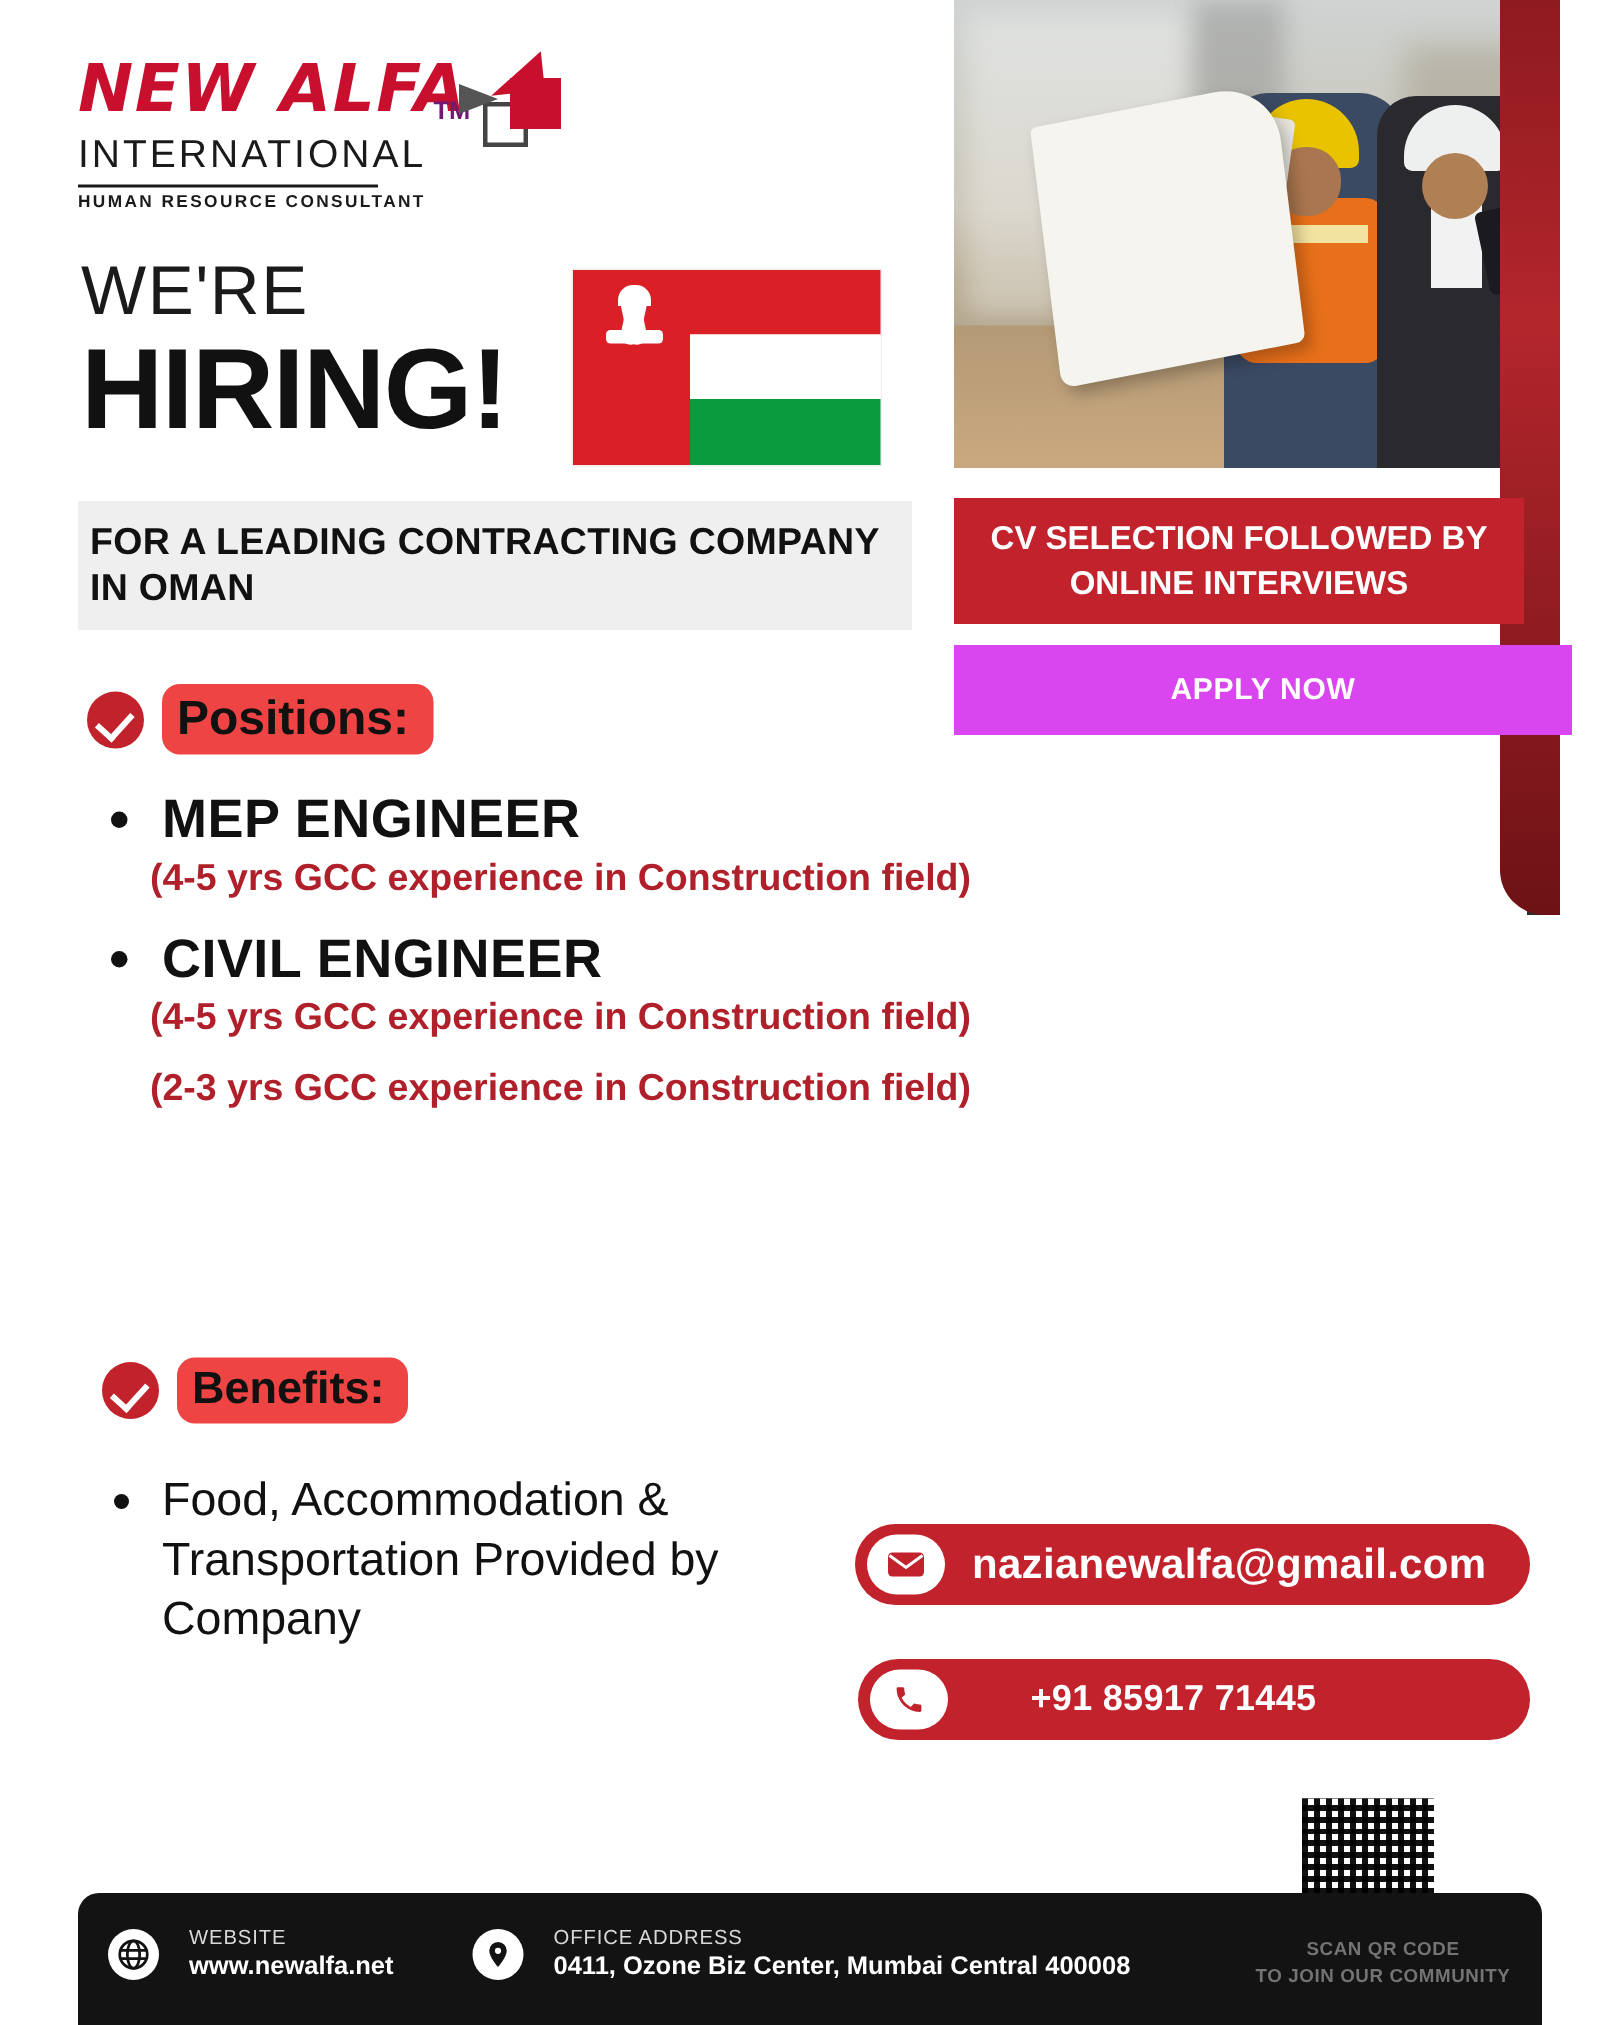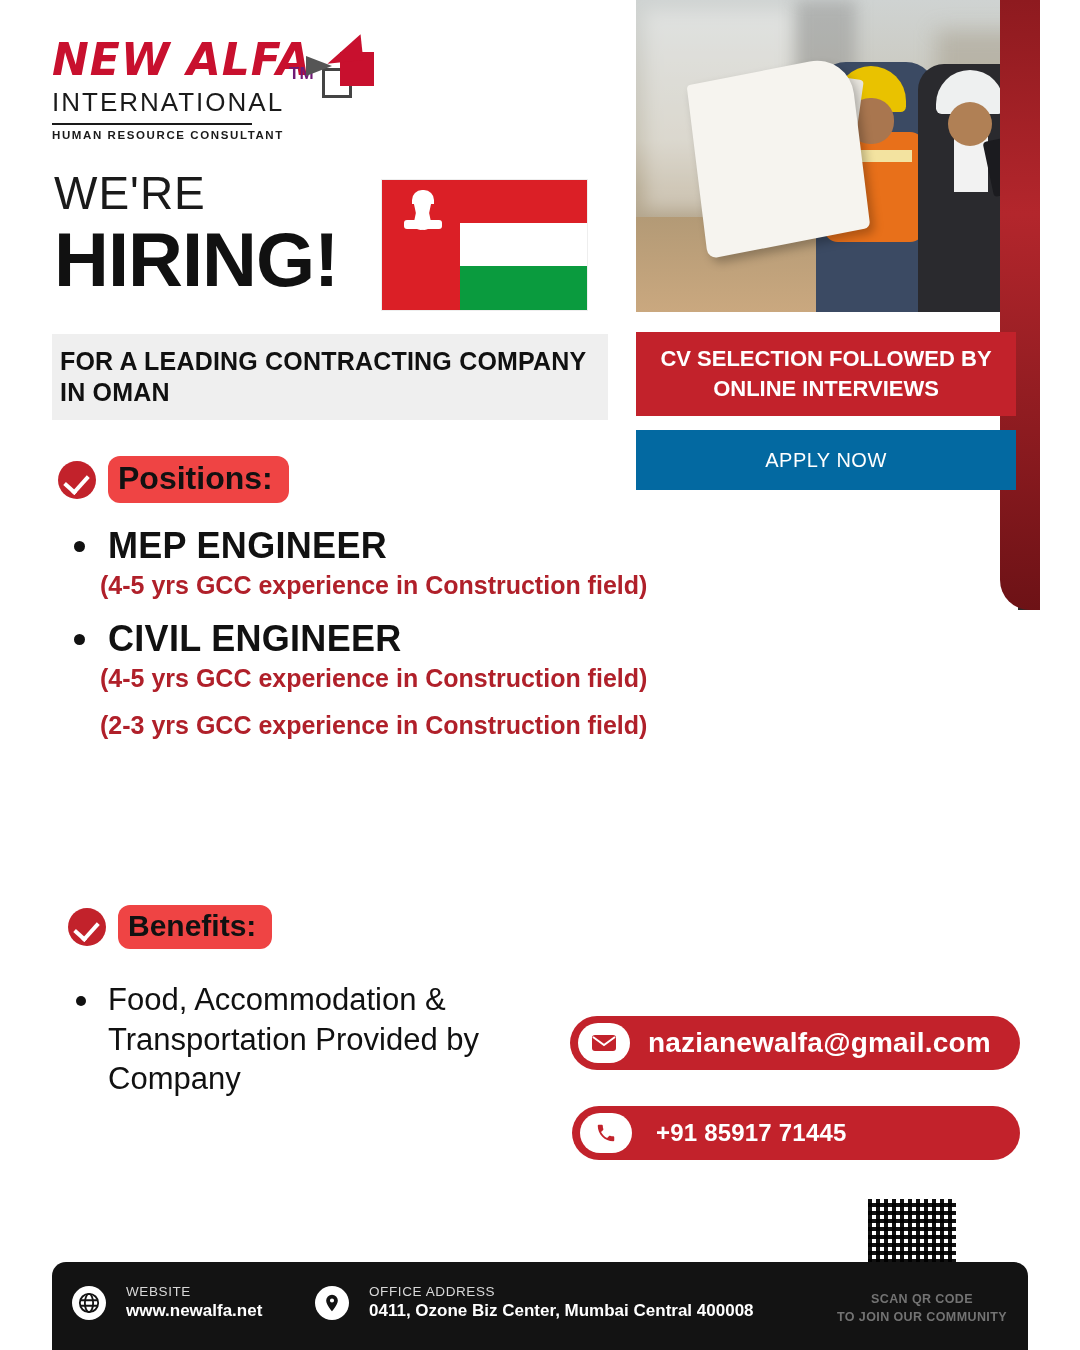--- a/index.html
+++ b/index.html
@@ -79,22 +79,22 @@
   .flag-emblem .belt { position:absolute; left:-2px; top:26px; width:38px; height:9px; background:#fff; border-radius:3px; }
   .flag-emblem .dag { position:absolute; left:6px; top:-4px; width:22px; height:14px; background:#fff; border-radius:10px 10px 0 0; }
 
   
   .subband { position:absolute; left:52px; top:334px; width:556px; height:86px; background:#efefef; display:flex; align-items:center; }
   .subband span { font-size:25px; font-weight:800; color:#111; line-height:1.25; padding-left:8px; letter-spacing:.2px; }
 
   
   .cvbox { position:absolute; left:636px; top:332px; width:380px; height:84px; background:#c2222b; color:#fff;
            display:flex; align-items:center; justify-content:center; text-align:center; font-weight:800; font-size:22px; line-height:1.35; }
-  .applybox { position:absolute; left:636px; top:430px; width:380px; height:60px; background:#0369a1; color:#fff;
-           display:flex; align-items:center; justify-content:center; font-weight:400; font-size:20px; letter-spacing:.5px; }
+  .applybox { position:absolute; left:636px; top:430px; width:412px; height:60px; background:#d946ef; color:#fff;
+           display:flex; align-items:center; justify-content:center; font-weight:700; font-size:20px; letter-spacing:.5px; }
 
   
   .sec { position:absolute; display:flex; align-items:center; gap:12px; }
   .sec .chip { background:#ef4444; padding:4px 16px 6px 10px; font-size:32px; font-weight:800; color:#111;border-radius:12px; }
   .check { width:38px; height:38px; border-radius:50%; background:#c2222b; position:relative; flex:none; }
   .check:after { content:""; position:absolute; left:11px; top:9px; width:11px; height:19px; border:solid #fff; border-width:0 4px 4px 0; transform: rotate(42deg); }
   .sec-positions { left:58px; top:456px; }
   .sec-benefits { left:68px; top:905px; }
   .sec-benefits .chip { font-size:30px; }
 
@@ -109,21 +109,21 @@
   .blist { position:absolute; left:62px; top:980px; width:520px; }
   .bitem { font-size:31px; color:#111; line-height:1.28; position:relative; padding-left:46px; }
   .bitem:before { content:""; position:absolute; left:14px; top:16px; width:10px; height:10px; background:#111; border-radius:50%; }
 
   
   .pill { position:absolute; background:#c2222b; border-radius:34px; height:54px; display:flex; align-items:center; color:#fff; }
   .pill .ic { width:52px; height:40px; margin-left:8px; background:#fff; border-radius:22px; display:flex; align-items:center; justify-content:center; color:#c2222b; flex:none; }
   .pill .tx { font-size:28px; font-weight:700; padding:0 26px 0 18px; letter-spacing:.2px; }
   .pill-email { left:570px; top:1016px; width:450px; }
   .pill-phone { left:572px; top:1106px; width:448px; }
-  .pill-phone .tx { padding-left:24px; font-size:24px; }
+  .pill-phone .tx { padding-left:24px; font-size:24px;margin-left:31px; }
 
   
   .qrbox { position:absolute; left:861px; top:1192px; width:102px; height:102px; background:#fff; padding:7px; }
   .qr { width:88px; height:88px; background:
      repeating-linear-gradient(90deg,#111 0 4px,#fff 4px 8px),
      repeating-linear-gradient(0deg,#111 0 4px,transparent 4px 8px);
      background-blend-mode: multiply; }
 
   
   .footer { position:absolute; left:52px; top:1262px; width:976px; height:88px; background:#131313; border-radius:14px 14px 0 0; }

